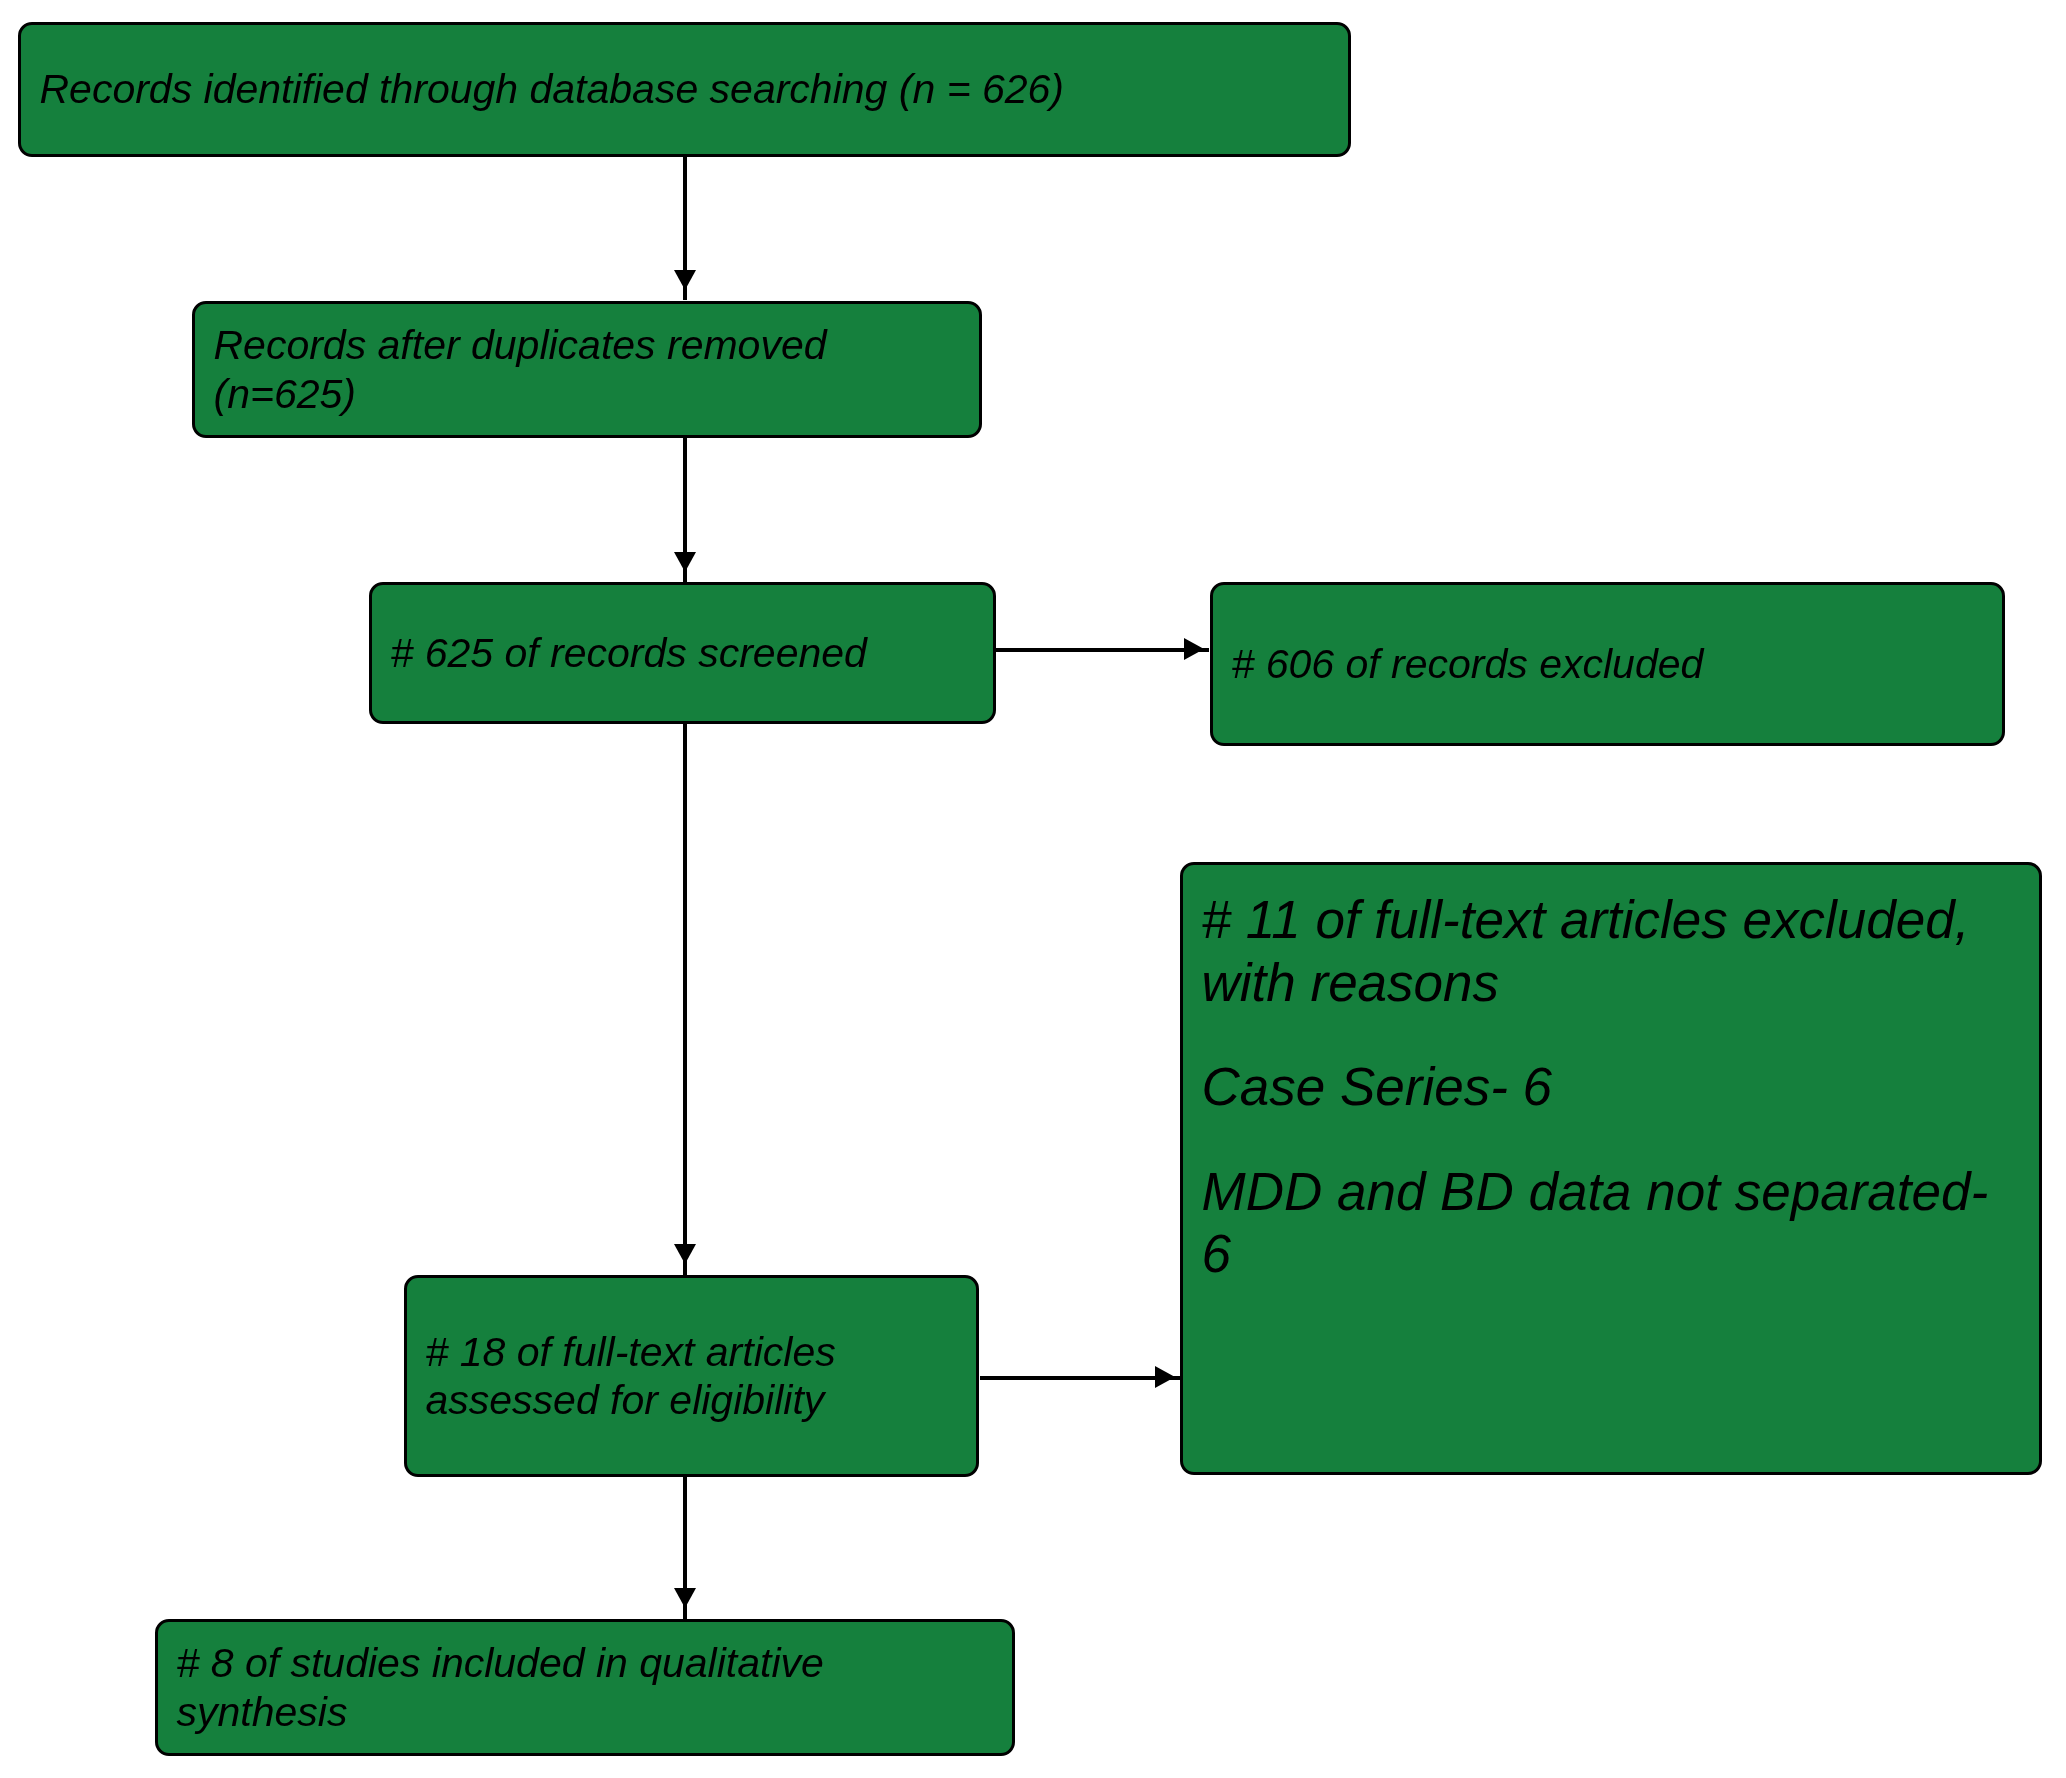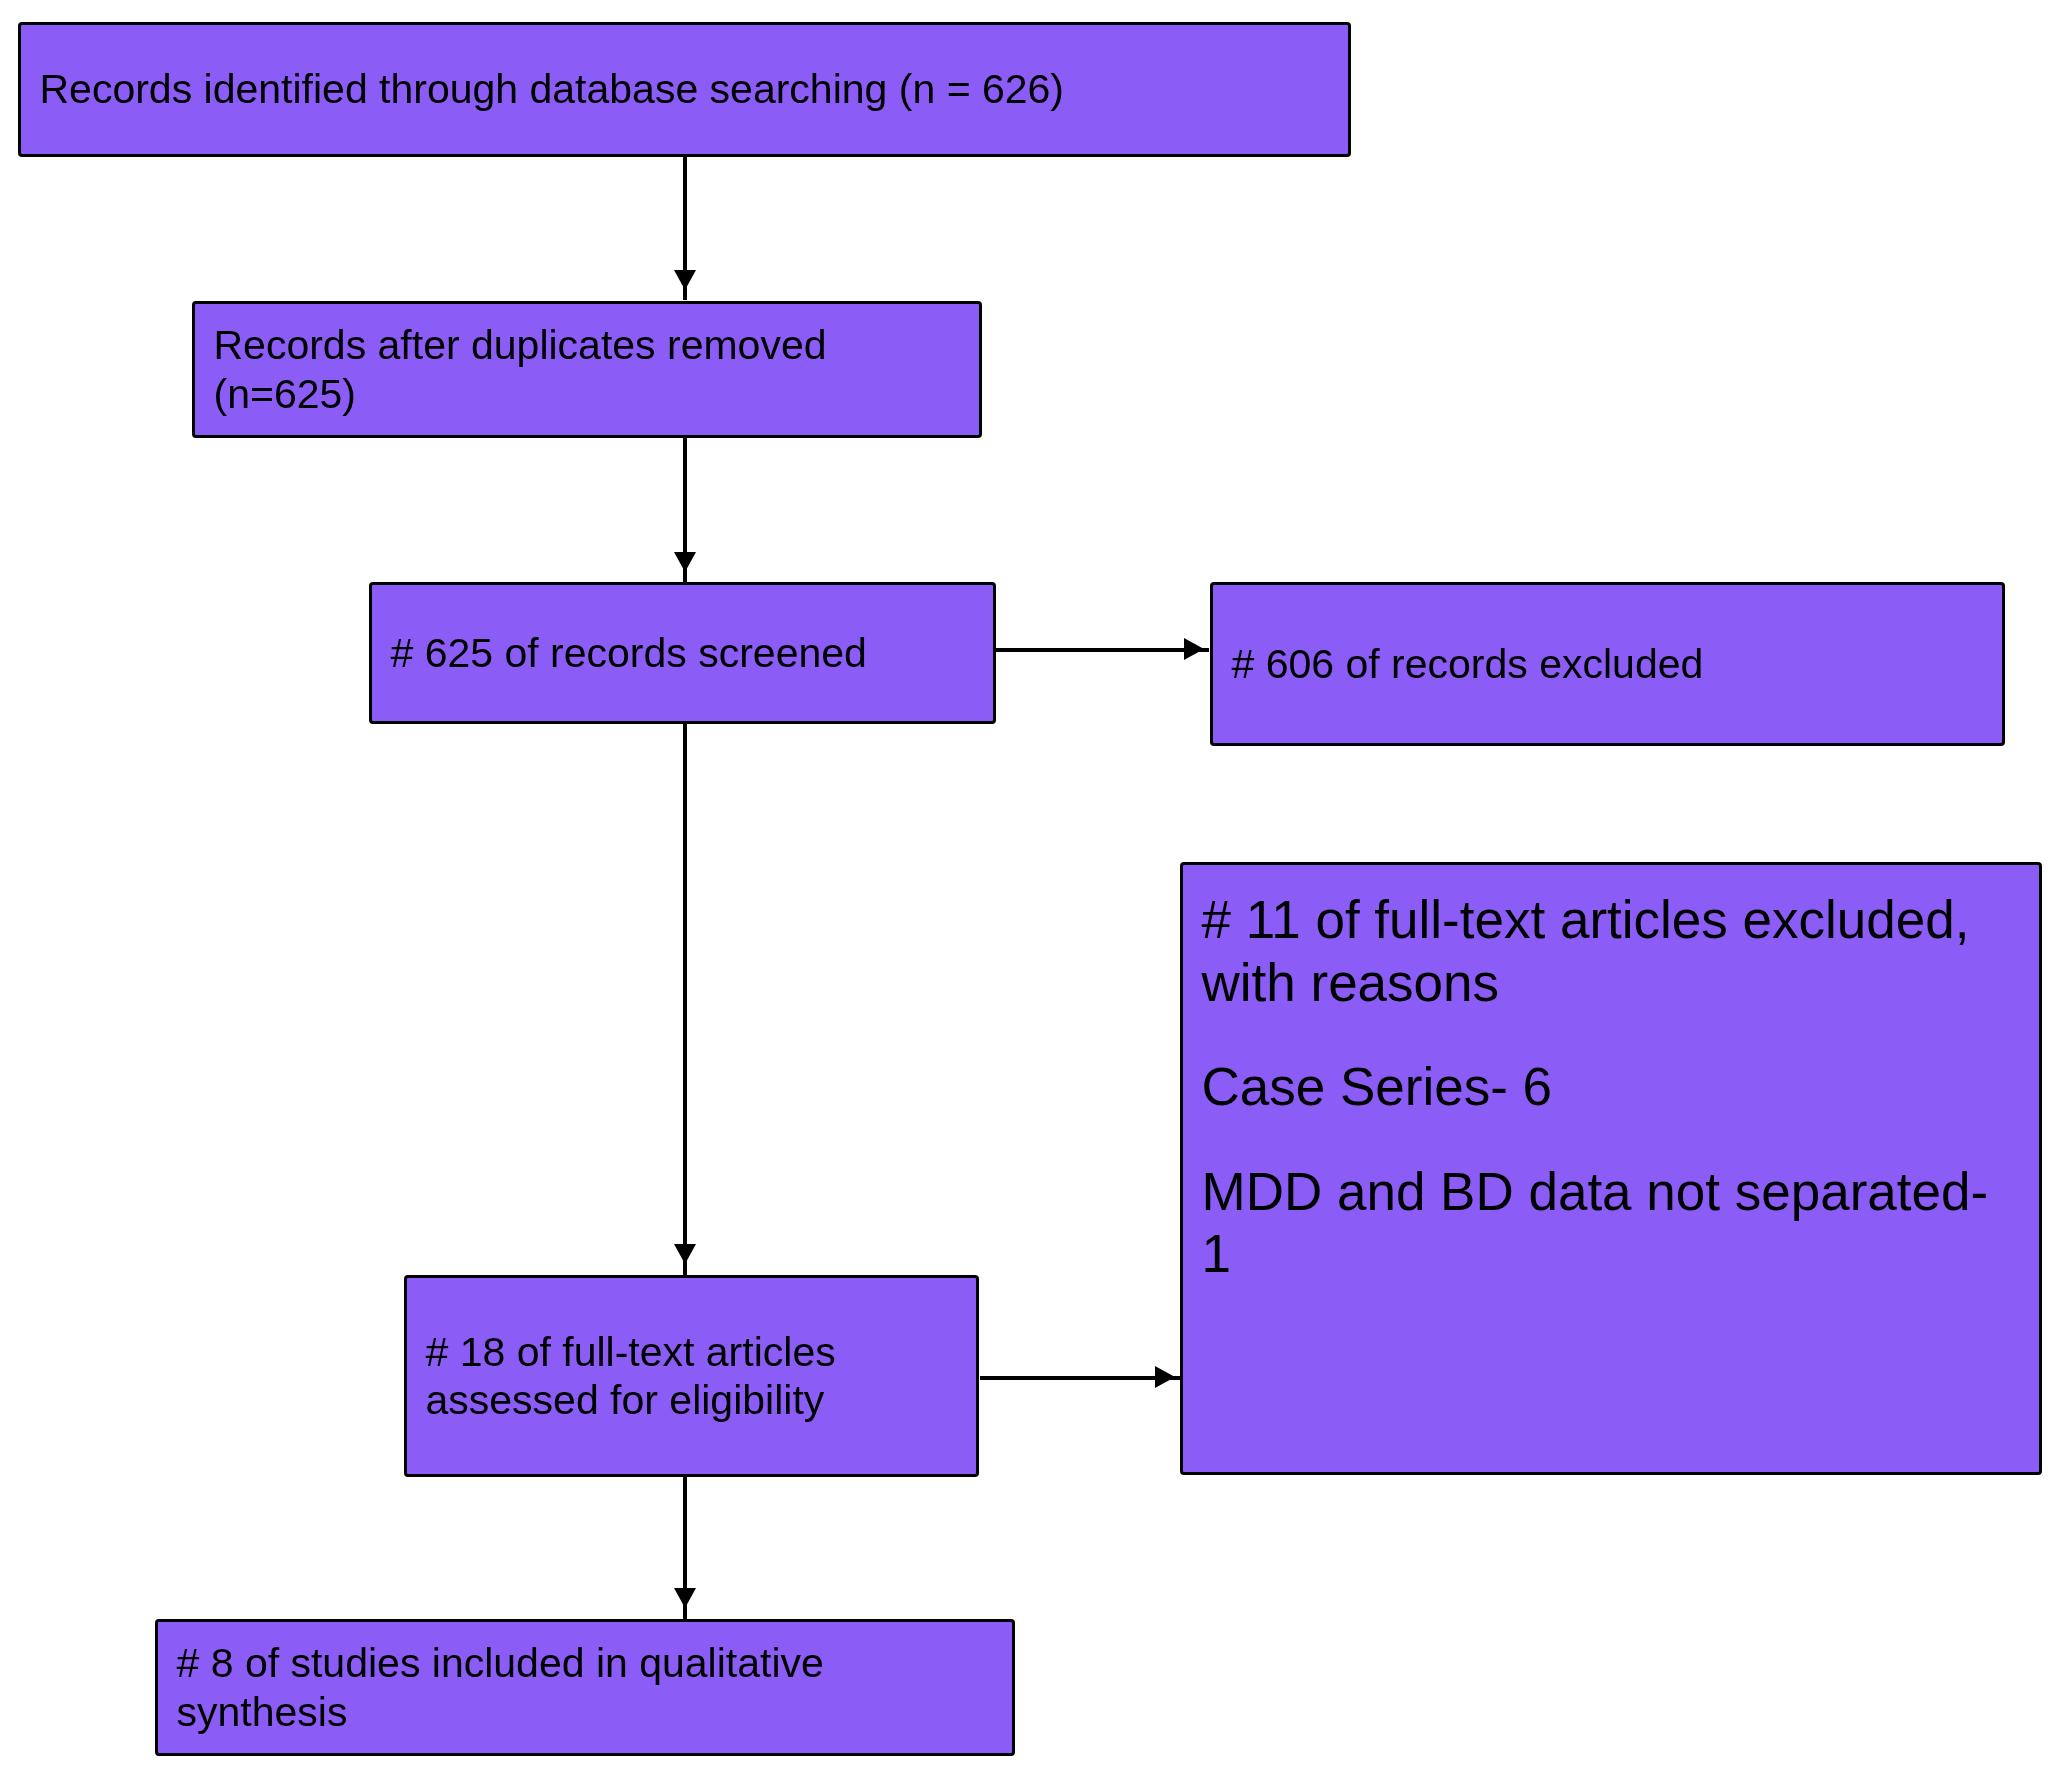--- a/index.html
+++ b/index.html
@@ -13,25 +13,26 @@
     width: 2066px;
     height: 1778px;
     background: #ffffff;
     font-family: "Liberation Sans", sans-serif;
     overflow: hidden;
   }
   .node {
     position: absolute;
     box-sizing: border-box;
     border: 3.3px solid #000000;
-    border-radius: 4px;
-    background: #8b5cf6;
+    border-radius: 14px;
+    background: #15803d;
     display: flex;
     flex-direction: column;
     justify-content: center;
+    font-style: italic;
   }
   .node .txt {
     color: #000000;
     font-size: 41px;
     line-height: 1.18;
     letter-spacing: 0px;
     padding: 0 16.3px;
     white-space: pre-wrap;
   }
   
@@ -106,21 +107,21 @@
   <div class="arrow-right" style="left:1184px; top:638px;"></div>
 
   <div class="node pad-left" style="left:1210px; top:582px; width:795px; height:164px;">
     <div class="txt"># 606 of records excluded</div>
   </div>
 
   <div class="node reasons" style="left:1180px; top:862px; width:862px; height:613px;">
     <div class="line"># 11 of full-text articles excluded,
 with reasons</div>
     <div class="line">Case Series- 6</div>
-    <div class="line">MDD and BD data not separated- 1</div>
+    <div class="line">MDD and BD data not separated- 6</div>
   </div>
 
   <div class="vline" style="left:683px; top:724px; height:551px;"></div>
   <div class="arrow-down" style="left:674px; top:1244px;"></div>
 
   <div class="node pad-left" style="left:404px; top:1275px; width:575px; height:202px;">
     <div class="txt"># 18 of full-text articles
 assessed for eligibility</div>
   </div>
 

